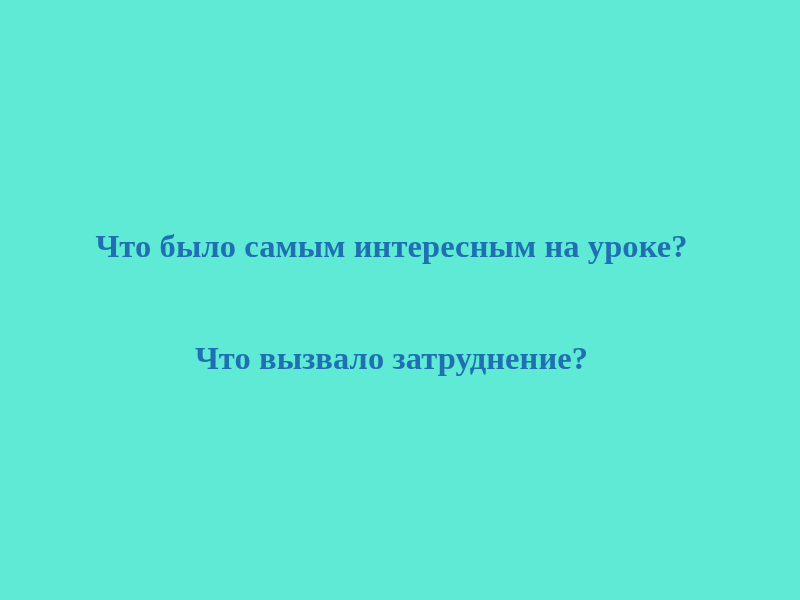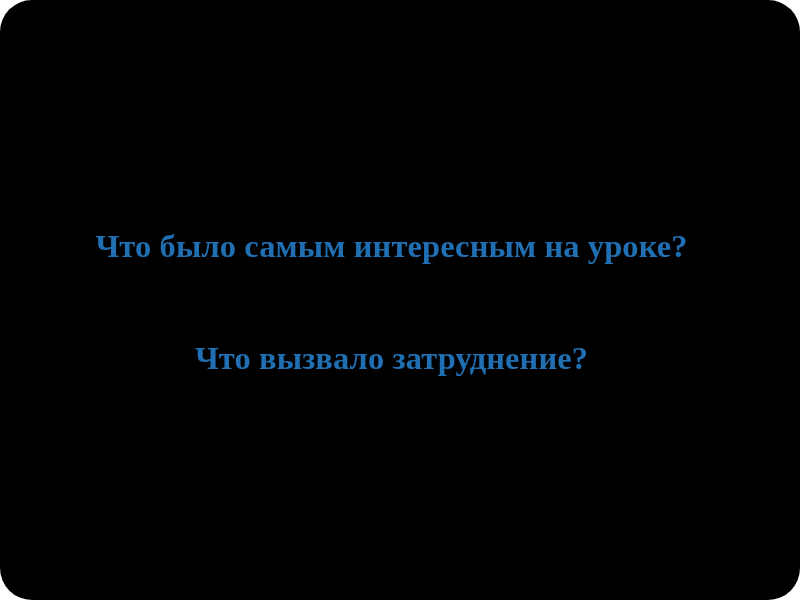--- a/index.html
+++ b/index.html
@@ -47,21 +47,21 @@
   .line-spacer {
     display: block;
     height: 74px;
     line-height: 74px;
     font-size: 32.5px;
   }
 </style>
 </head>
 <body style="background: rgb(255, 255, 255);">
 
-<div class="slide" style="background: #000000; border-radius: 32px;">
+<div class="slide" style="background: #5eead4;">
 
   <div class="question-block">
 
     <p class="question-line" style="color: rgb(31, 111, 178);">Что было самым интересным на уроке?</p>
 
     <span class="line-spacer"></span>
 
     <p class="question-line" style="color: rgb(31, 111, 178);">Что вызвало затруднение?</p>
 
   </div>

